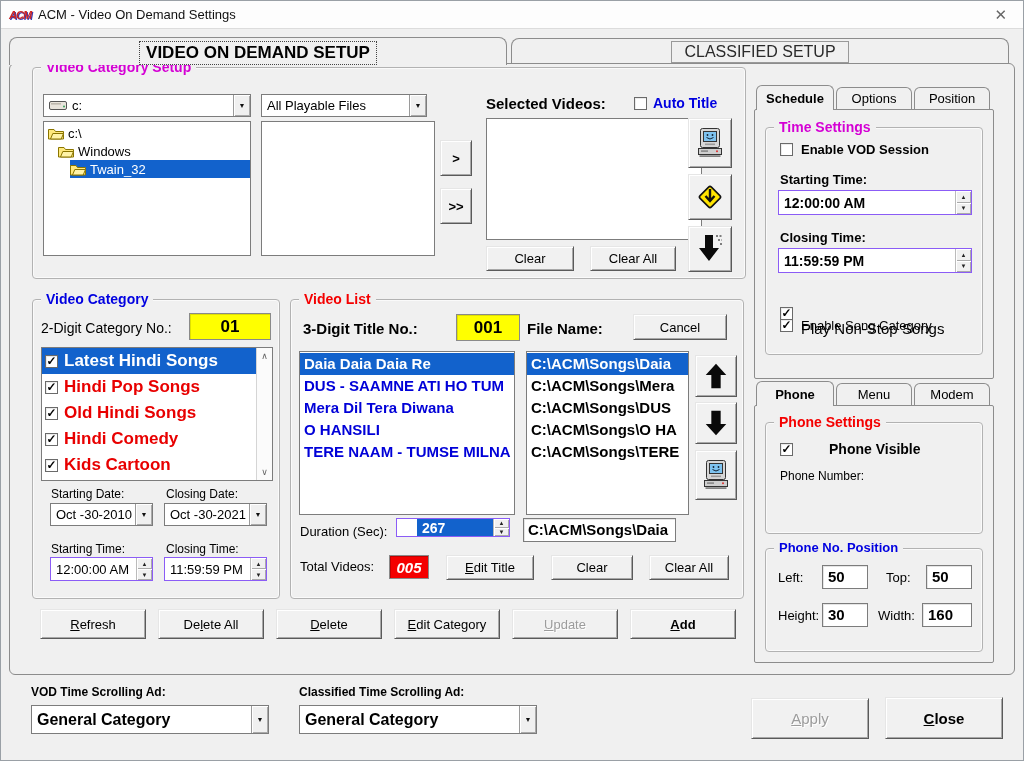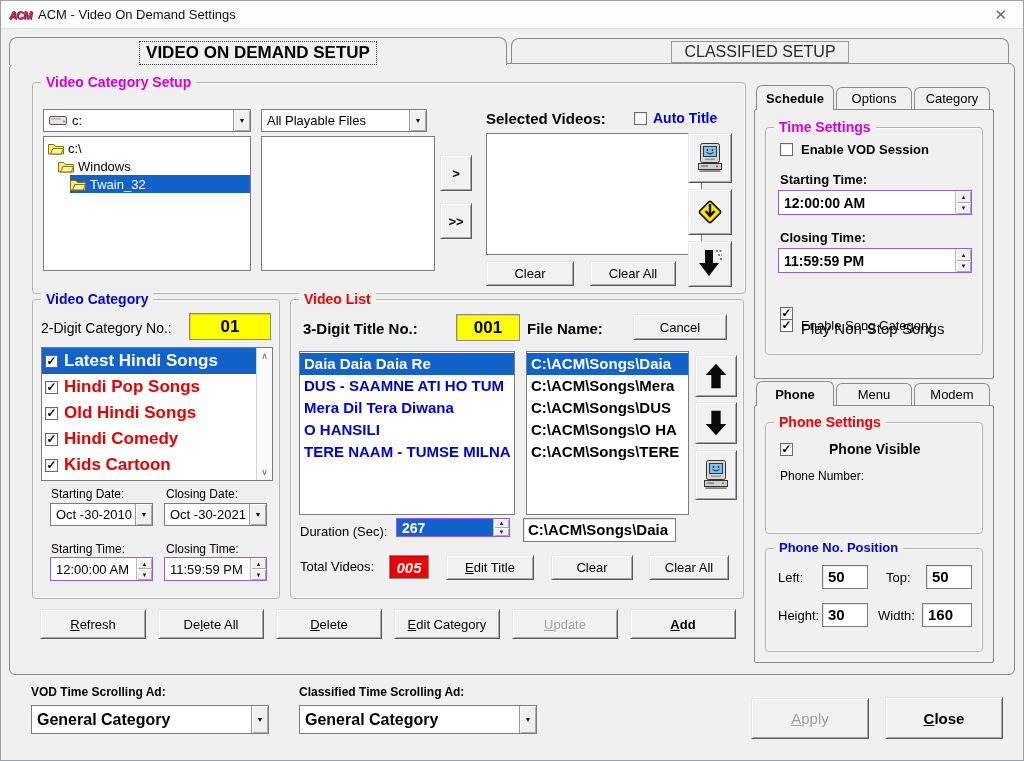--- a/index.html
+++ b/index.html
@@ -101,21 +101,21 @@
 
     <div class="tabmain active" style="left:8px;top:8px;width:498px;height:28px;">
       <span class="tlab-a">VIDEO ON DEMAND SETUP</span>
     </div>
     <div class="tabmain inactive" style="left:510px;top:9px;width:498px;height:25px;">
       <span class="tlab-i">CLASSIFIED SETUP</span>
     </div>
 
     <div class="page">
 
-      <div class="grp" style="left:22px;top:18px;width:714px;height:212px;">
+      <div class="grp" style="left:22px;top:3px;width:714px;height:212px;">
         <span class="lg m">Video Category Setup</span>
 
         <div class="combo" style="left:10px;top:26px;width:208px;height:23px;">
           <span class="cval">
             <svg width="18" height="11" viewBox="0 0 18 11">
                 <rect x="0.5" y="1.5" width="17" height="8" rx="1.5" fill="#e8e4dc" stroke="#555"></rect>
                 <rect x="2" y="3" width="10" height="1.6" fill="#bdb8ae"></rect>
                 <circle cx="15" cy="6.5" r="1" fill="#39a05a"></circle>
               </svg>
             <span>c:</span>
@@ -325,21 +325,21 @@
               <path d="M9.5 9.5 Q13 12.5 16.5 9.5" stroke="#123" fill="none"></path>
               <rect x="8" y="15.5" width="10" height="1.6" fill="#9a9a9a"></rect>
               <rect x="1.5" y="20.5" width="23" height="6" fill="#cfcfcf" stroke="#333"></rect>
               <rect x="4" y="22.3" width="7" height="1.6" fill="#888"></rect>
               <circle cx="20" cy="23.3" r="1" fill="#d33"></circle>
               <rect x="2.5" y="27.3" width="21" height="1.6" fill="#777"></rect>
             </svg>
         </div>
 
         <span class="lab13" style="left:9px;top:224px;">Duration (Sec):</span>
-        <div class="spinbox" style="left:105px;top:218px;width:114px;height:19px;">
+        <div class="spinbox" style="left:105px;top:218px;width:114px;height:19px;padding-left:20px;">
           <span class="sval" style="background:#1262cc;color:#fff;font-weight:bold;font-size:14px;">267</span>
           <span class="spincol">
               <span>▲</span>
               <span>▼</span>
             </span>
         </div>
         <div class="sunk" style="position:absolute;left:232px;top:218px;width:153px;height:24px;font-weight:bold;font-size:15px;line-height:22px;padding:0 4px;white-space:nowrap;overflow:hidden;">C:\ACM\Songs\Daia</div>
 
         <span class="lab13" style="left:9px;top:259px;">Total Videos:</span>
         <div class="redbox" style="left:98px;top:255px;width:40px;height:24px;font-style:italic;">005</div>
@@ -357,21 +357,21 @@
         <div class="btn bold" style="position:relative;flex:1;height:30px;"><u>A</u>dd</div>
       </div>
 
       <div class="rtab active" style="left:746px;top:21px;width:78px;height:25px;">
         <span>Schedule</span>
       </div>
       <div class="rtab" style="left:826px;top:23px;width:76px;height:22px;">
         <span>Options</span>
       </div>
       <div class="rtab" style="left:904px;top:23px;width:76px;height:22px;">
-        <span>Category</span>
+        <span>Position</span>
       </div>
 
       <div class="rpage" style="left:744px;top:45px;width:240px;height:270px;">
         <div class="grp" style="left:10px;top:17px;width:218px;height:228px;">
           <span class="lg m">Time Settings</span>
 
           <div class="row" style="left:14px;top:14px;gap:8px;">
             <span class="chk">
                 <span class="mark"></span>
               </span>

